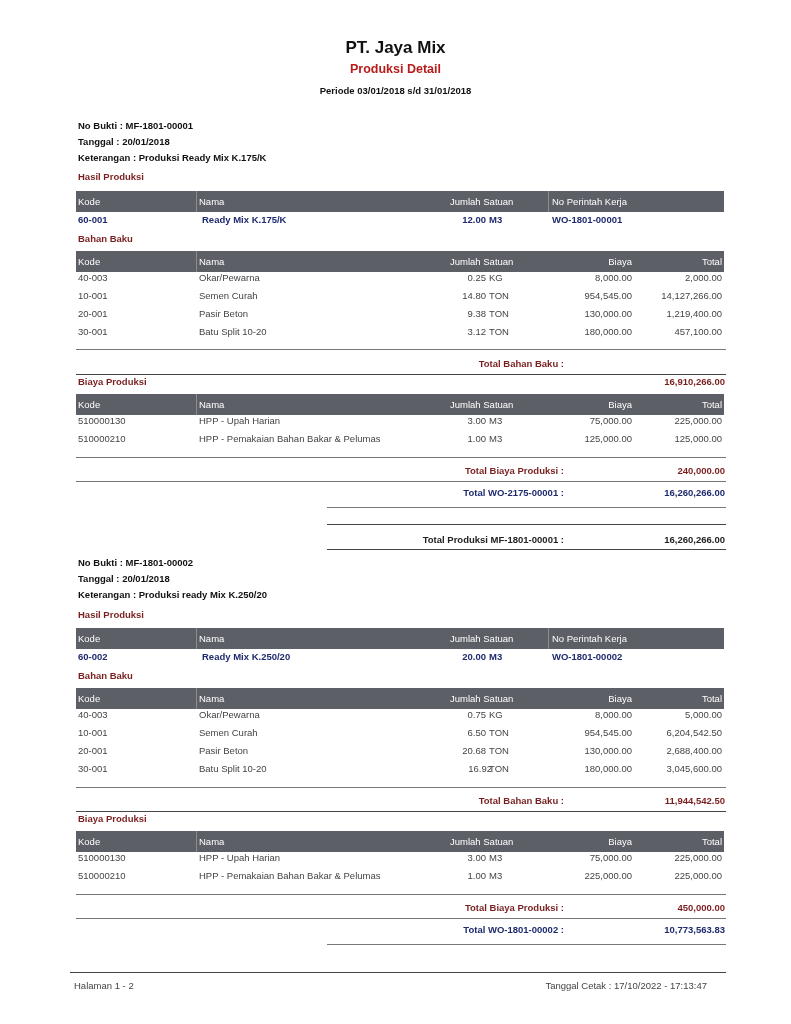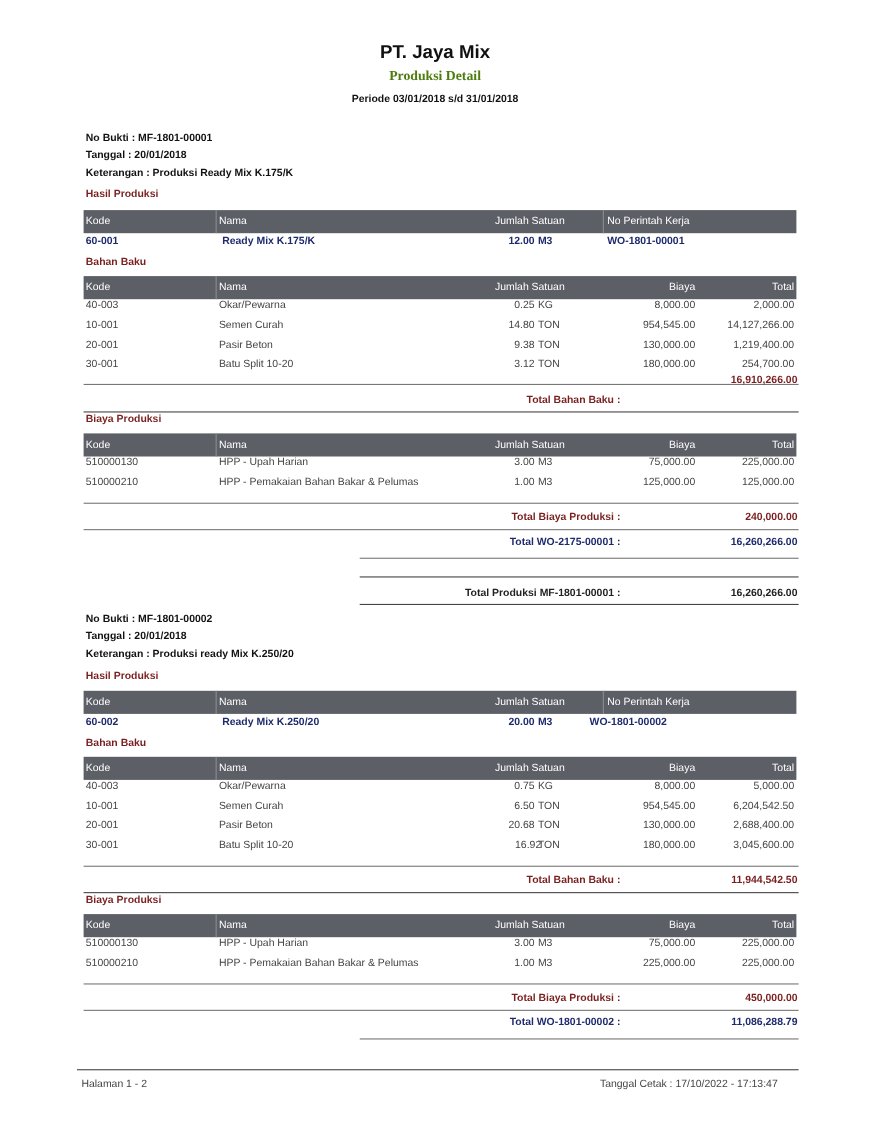--- a/index.html
+++ b/index.html
@@ -1,21 +1,21 @@
 <!DOCTYPE html>
 <html><head>
 <meta charset="utf-8">
 <style>
   * { box-sizing: border-box; margin: 0; padding: 0; }
   html, body { width: 791px; height: 1024px; background: #ffffff; overflow: hidden; }
   body { font-family: "Liberation Sans", sans-serif; color: #222; position: relative; }
   .abs { position: absolute; }
   .title { left: 0; width: 791px; text-align: center; }
   .t1 { top: 38px; font-size: 17px; font-weight: bold; color: #111; }
-  .t2 { top: 62px; font-size: 12.5px; font-weight: bold; color: #4d7c0f; font-family: Liberation Serif, serif; }
+  .t2 { top: 62px; font-size: 12.5px; font-weight: bold; color: #b91c1c; }
   .t3 { top: 85px; font-size: 9.5px; font-weight: bold; color: #111; }
   .meta { left: 78px; font-size: 9.5px; font-weight: bold; color: #111; }
   .sect { left: 78px; font-size: 9.5px; font-weight: bold; color: #7a1f1f; }
   .hdr { left: 76px; width: 648px; height: 21px; background: #5d5f66; color: #fff; font-size: 9.5px; }
   .hdr span { position: absolute; top: 5px; }
   .hdr .sep { position: absolute; top: 0; width: 1px; height: 21px; background: #8a8c92; }
   .row { left: 76px; width: 648px; height: 18px; font-size: 9.5px; color: #444; }
   .row span { position: absolute; top: 2px; white-space: nowrap; }
   .row.hasil { color: #1e2a6e; font-weight: bold; }
   .r { text-align: right; }
@@ -88,25 +88,25 @@
     <span style="left:413px">TON</span>
     <span class="r" style="right:92px">130,000.00</span>
     <span class="r" style="right:2px">1,219,400.00</span>
   </div>
   <div class="abs row" style="top:324px">
     <span style="left:2px">30-001</span>
     <span style="left:123px">Batu Split 10-20</span>
     <span class="r" style="right:238px">3.12</span>
     <span style="left:413px">TON</span>
     <span class="r" style="right:92px">180,000.00</span>
-    <span class="r" style="right:2px">254,700.00</span>
+    <span class="r" style="right:2px">457,100.00</span>
   </div>
   <div class="abs line" style="top:349px;left:76px;width:650px"></div>
   <div class="abs tot red r" style="top:358px;right:227px">Total Bahan Baku :</div>
-  <div class="abs tot red r" style="top:340px;right:66px">16,910,266.00</div>
+  <div class="abs tot red r" style="top:376px;right:66px">16,910,266.00</div>
   <div class="abs line dark" style="top:374px;left:76px;width:650px"></div>
 
   <div class="abs sect" style="top:376px">Biaya Produksi</div>
   <div class="abs hdr" style="top:394px">
     <span style="left:2px">Kode</span>
     <span class="sep" style="left:120px"></span>
     <span style="left:123px">Nama</span>
     <span style="left:374px">Jumlah Satuan</span>
     <span class="r" style="right:92px">Biaya</span>
     <span class="r" style="right:2px">Total</span>
@@ -152,21 +152,21 @@
     <span style="left:123px">Nama</span>
     <span style="left:374px">Jumlah Satuan</span>
     <span class="sep" style="left:472px"></span>
     <span style="left:476px">No Perintah Kerja</span>
   </div>
   <div class="abs row hasil" style="top:649px">
     <span style="left:2px">60-002</span>
     <span style="left:126px">Ready Mix K.250/20</span>
     <span class="r" style="right:238px">20.00</span>
     <span style="left:413px">M3</span>
-    <span style="left:460px">WO-1801-00002</span>
+    <span style="left:476px">WO-1801-00002</span>
   </div>
 
   <div class="abs sect" style="top:670px">Bahan Baku</div>
   <div class="abs hdr" style="top:688px">
     <span style="left:2px">Kode</span>
     <span class="sep" style="left:120px"></span>
     <span style="left:123px">Nama</span>
     <span style="left:374px">Jumlah Satuan</span>
     <span class="r" style="right:92px">Biaya</span>
     <span class="r" style="right:2px">Total</span>
@@ -231,19 +231,19 @@
     <span class="r" style="right:238px">1.00</span>
     <span style="left:413px">M3</span>
     <span class="r" style="right:92px">225,000.00</span>
     <span class="r" style="right:2px">225,000.00</span>
   </div>
   <div class="abs line" style="top:894px;left:76px;width:650px"></div>
   <div class="abs tot red r" style="top:902px;right:227px">Total Biaya Produksi :</div>
   <div class="abs tot red r" style="top:902px;right:66px">450,000.00</div>
   <div class="abs line" style="top:918px;left:76px;width:650px"></div>
   <div class="abs tot blue r" style="top:924px;right:227px">Total  WO-1801-00002 :</div>
-  <div class="abs tot blue r" style="top:924px;right:66px">11,086,288.79</div>
+  <div class="abs tot blue r" style="top:924px;right:66px">10,773,563.83</div>
   <div class="abs line" style="top:944px;left:327px;width:399px"></div>
 </div>
 
 <div class="abs line dark" style="top:972px;left:70px;width:656px"></div>
 <div class="abs footer" style="top:980px;left:74px">Halaman 1 - 2</div>
 <div class="abs footer" style="top:980px;right:84px">Tanggal Cetak : 17/10/2022 - 17:13:47</div>
 
 </body></html>

